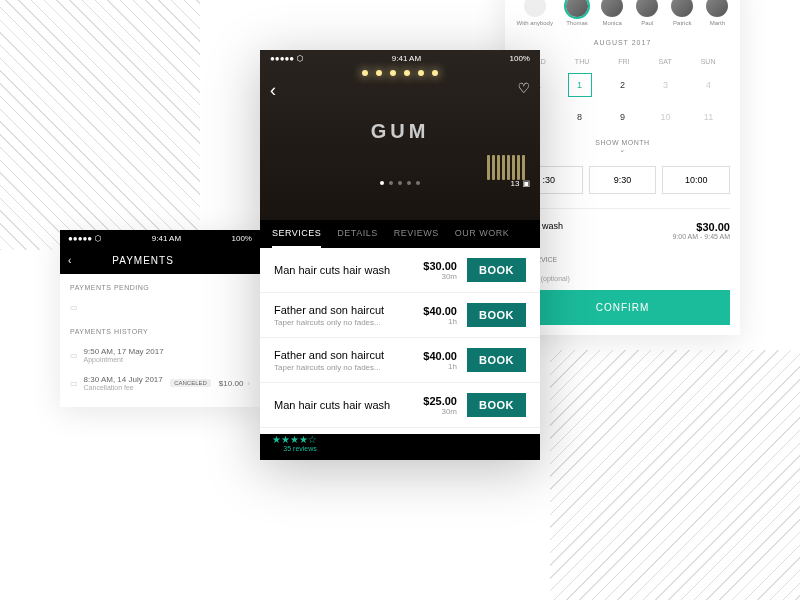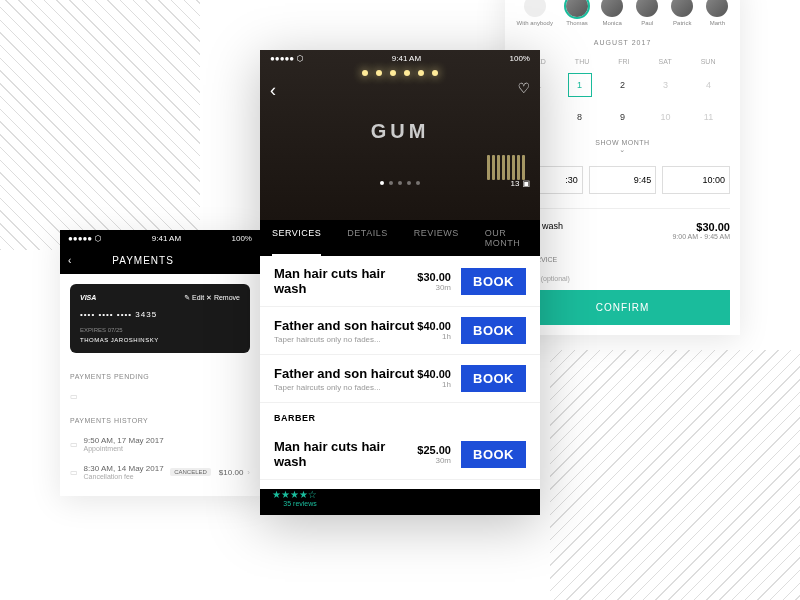--- a/index.html
+++ b/index.html
@@ -38,50 +38,50 @@
 .mirror{width:3px;height:25px;background:rgba(255,235,153,0.6);border-radius:1px}
 .dots{position:absolute;bottom:35px;left:50%;transform:translateX(-50%);display:flex;gap:5px}
 .dot{width:4px;height:4px;border-radius:50%;background:rgba(255,255,255,0.4)}
 .dot.active{background:#fff}
 .photo-count{position:absolute;bottom:32px;right:10px;font-size:8px;display:flex;align-items:flex-start;gap:3px}
 .shop-info{position:absolute;bottom:0;left:0;right:0;padding:0 12px 8px;background:#000}
 .shop-name{font-size:14px;font-weight:600}
 .shop-addr{font-size:8px;color:#999;margin-top:2px}
 .stars{color:#1abc9c;font-size:10px}
 .reviews{font-size:7px;color:#1abc9c}
-.tabs{background:#000;display:flex;padding:0 12px;gap:26px}
+.tabs{background:#000;display:flex;padding:0 12px;gap:16px}
 .tab{color:#888;font-size:9px;padding:8px 0;letter-spacing:0.5px}
 .tab.active{color:#fff;border-bottom:2px solid #fff}
 .services{background:#fff}
 .svc-cat{padding:10px 14px 6px;font-size:9px;font-weight:700;letter-spacing:0.5px}
 .svc-row{display:flex;align-items:center;padding:10px 14px;border-bottom:1px solid #f0f0f0}
 .svc-left{flex:1}
-.svc-name{font-size:13px;font-weight:700}
+.svc-name{font-size:11px;font-weight:400}
 .svc-desc{font-size:8px;color:#999;margin-top:2px}
 .svc-mid{text-align:right;margin-right:10px}
 .svc-price{font-size:11px;font-weight:700}
 .svc-dur{font-size:8px;color:#999}
-.book-btn{background:#1d4ed8;color:#fff;border:none;padding:6px 12px;font-size:13px;font-weight:700;letter-spacing:0.5px;cursor:pointer}
+.book-btn{background:#0f766e;color:#fff;border:none;padding:6px 12px;font-size:11px;font-weight:700;letter-spacing:0.5px;cursor:pointer}
 
 
 .booking{position:absolute;right:60px;top:-20px;width:235px;background:#fff;z-index:2;box-shadow:0 5px 30px rgba(0,0,0,0.1);padding:10px}
 .staff{display:flex;gap:10px;justify-content:space-around;padding:5px 0}
 .staff-item{text-align:center;font-size:6px;color:#888}
 .avatar{width:22px;height:22px;border-radius:50%;background:linear-gradient(135deg,#888,#555);margin:0 auto 3px}
 .avatar.any{background:#eee}
 .avatar.sel{outline:2px solid #1abc9c}
 .month{text-align:center;font-size:7px;color:#888;letter-spacing:1px;padding:8px 0}
 .week-days{display:flex;justify-content:space-around;font-size:7px;color:#aaa;padding:4px 0}
 .cal-row{display:flex;justify-content:space-around;padding:4px 0}
 .cal-day{width:24px;height:24px;display:flex;align-items:center;justify-content:center;font-size:9px;color:#333}
 .cal-day.dim{color:#ccc}
 .cal-day.sel{border:1px solid #1abc9c;color:#1abc9c}
 .show-month{text-align:center;font-size:7px;color:#888;padding:6px 0;letter-spacing:0.5px}
 .times{display:flex;gap:6px;padding:6px 0}
-.time-slot{flex:1;border:1px solid #ddd;padding:8px 4px;text-align:right;font-size:9px}
+.time-slot{flex:1;border:1px solid #ddd;padding:8px 4px;text-align:center;font-size:9px}
 .summary{padding:12px 0;display:flex;justify-content:space-between;border-top:1px solid #eee;margin-top:8px}
 .sum-name{font-size:9px}
 .sum-time{font-size:7px;color:#888}
 .sum-price{font-size:11px;font-weight:700}
 .add-svc{font-size:7px;color:#888;padding:4px 0}
 .note{font-size:7px;color:#aaa;padding:8px 0}
 .confirm{background:#1abc9c;color:#fff;border:none;width:100%;padding:12px;font-size:10px;letter-spacing:1px;cursor:pointer}
 </style>
 </head>
 <body>
@@ -91,46 +91,37 @@
 <div class="payments">
   <div class="pay-status">
       <span>●●●●● ⬡</span>
       <span>9:41 AM</span>
       <span>100%</span>
     </div>
   <div class="pay-header">
     <span class="back">‹</span>
     <span>PAYMENTS</span>
   </div>
-  <div class="card">
-    <div style="display:flex;justify-content:space-between">
-      <span style="font-style:italic;font-weight:700">VISA</span>
-      <span class="card-actions"><span>✎ Edit</span> <span>✕ Remove</span></span>
-    </div>
-    <div class="card-num">•••• •••• •••• 3435</div>
-    <div class="card-exp">EXPIRES 07/25</div>
-    <div class="card-name">THOMAS JAROSHINSKY</div>
-  </div>
   <div class="pay-section">
     <div class="pay-label">PAYMENTS PENDING</div>
     <div class="pay-item">
       <span style="margin-right:6px;color:#ccc">▭</span>
     </div>
     <div class="pay-label" style="margin-top:10px">PAYMENTS HISTORY</div>
     <div class="pay-item">
       <span style="margin-right:6px;color:#ccc">▭</span>
       <div>
           <div>9:50 AM, 17 May 2017</div>
           <div style="color:#aaa;font-size:7px">Appointment</div>
         </div>
     </div>
     <div class="pay-item">
       <span style="margin-right:6px;color:#ccc">▭</span>
       <div style="flex:1">
-          <div>8:30 AM, 14 May 2017</div>
+          <div>8:30 AM, 14 July 2017</div>
           <div style="color:#aaa;font-size:7px">Cancellation fee</div>
         </div>
       <span class="pay-canceled">CANCELED</span>
       <span style="margin-left:8px">$10.00</span>
       <span style="color:#ccc;margin-left:4px">›</span>
     </div>
   </div>
 </div>
 
 <div class="barber">
@@ -178,21 +169,21 @@
       <div style="text-align:right">
         <div class="stars">★★★★☆</div>
         <div class="reviews">35 reviews</div>
       </div>
     </div>
   </div>
   <div class="tabs">
     <div class="tab active">SERVICES</div>
     <div class="tab">DETAILS</div>
     <div class="tab">REVIEWS</div>
-    <div class="tab">OUR MONTH</div>
+    <div class="tab">OUR WORK</div>
   </div>
   <div class="services">
     <div class="svc-row">
       <div class="svc-left">
           <div class="svc-name">Man hair cuts hair wash</div>
         </div>
       <div class="svc-mid">
           <div class="svc-price">$30.00</div>
           <div class="svc-dur">30m</div>
         </div>
@@ -213,21 +204,20 @@
       <div class="svc-left">
           <div class="svc-name">Father and son haircut</div>
           <div class="svc-desc">Taper haircuts only no fades...</div>
         </div>
       <div class="svc-mid">
           <div class="svc-price">$40.00</div>
           <div class="svc-dur">1h</div>
         </div>
       <button class="book-btn">BOOK</button>
     </div>
-    <div class="svc-cat">BARBER</div>
     <div class="svc-row">
       <div class="svc-left">
           <div class="svc-name">Man hair cuts hair wash</div>
         </div>
       <div class="svc-mid">
           <div class="svc-price">$25.00</div>
           <div class="svc-dur">30m</div>
         </div>
       <button class="book-btn">BOOK</button>
     </div>
@@ -269,21 +259,21 @@
   <div class="cal-row">
     <div class="cal-day">7</div>
     <div class="cal-day">8</div>
     <div class="cal-day">9</div>
     <div class="cal-day dim">10</div>
     <div class="cal-day dim">11</div>
   </div>
   <div class="show-month"><span>SHOW MONTH</span><br><span>⌄</span></div>
   <div class="times">
     <div class="time-slot">:30</div>
-    <div class="time-slot">9:45</div>
+    <div class="time-slot">9:30</div>
     <div class="time-slot">10:00</div>
   </div>
   <div class="summary">
     <div>
       <div class="sum-name">ts hair wash</div>
     </div>
     <div style="text-align:right">
       <div class="sum-price">$30.00</div>
       <div class="sum-time">9:00 AM - 9:45 AM</div>
     </div>

